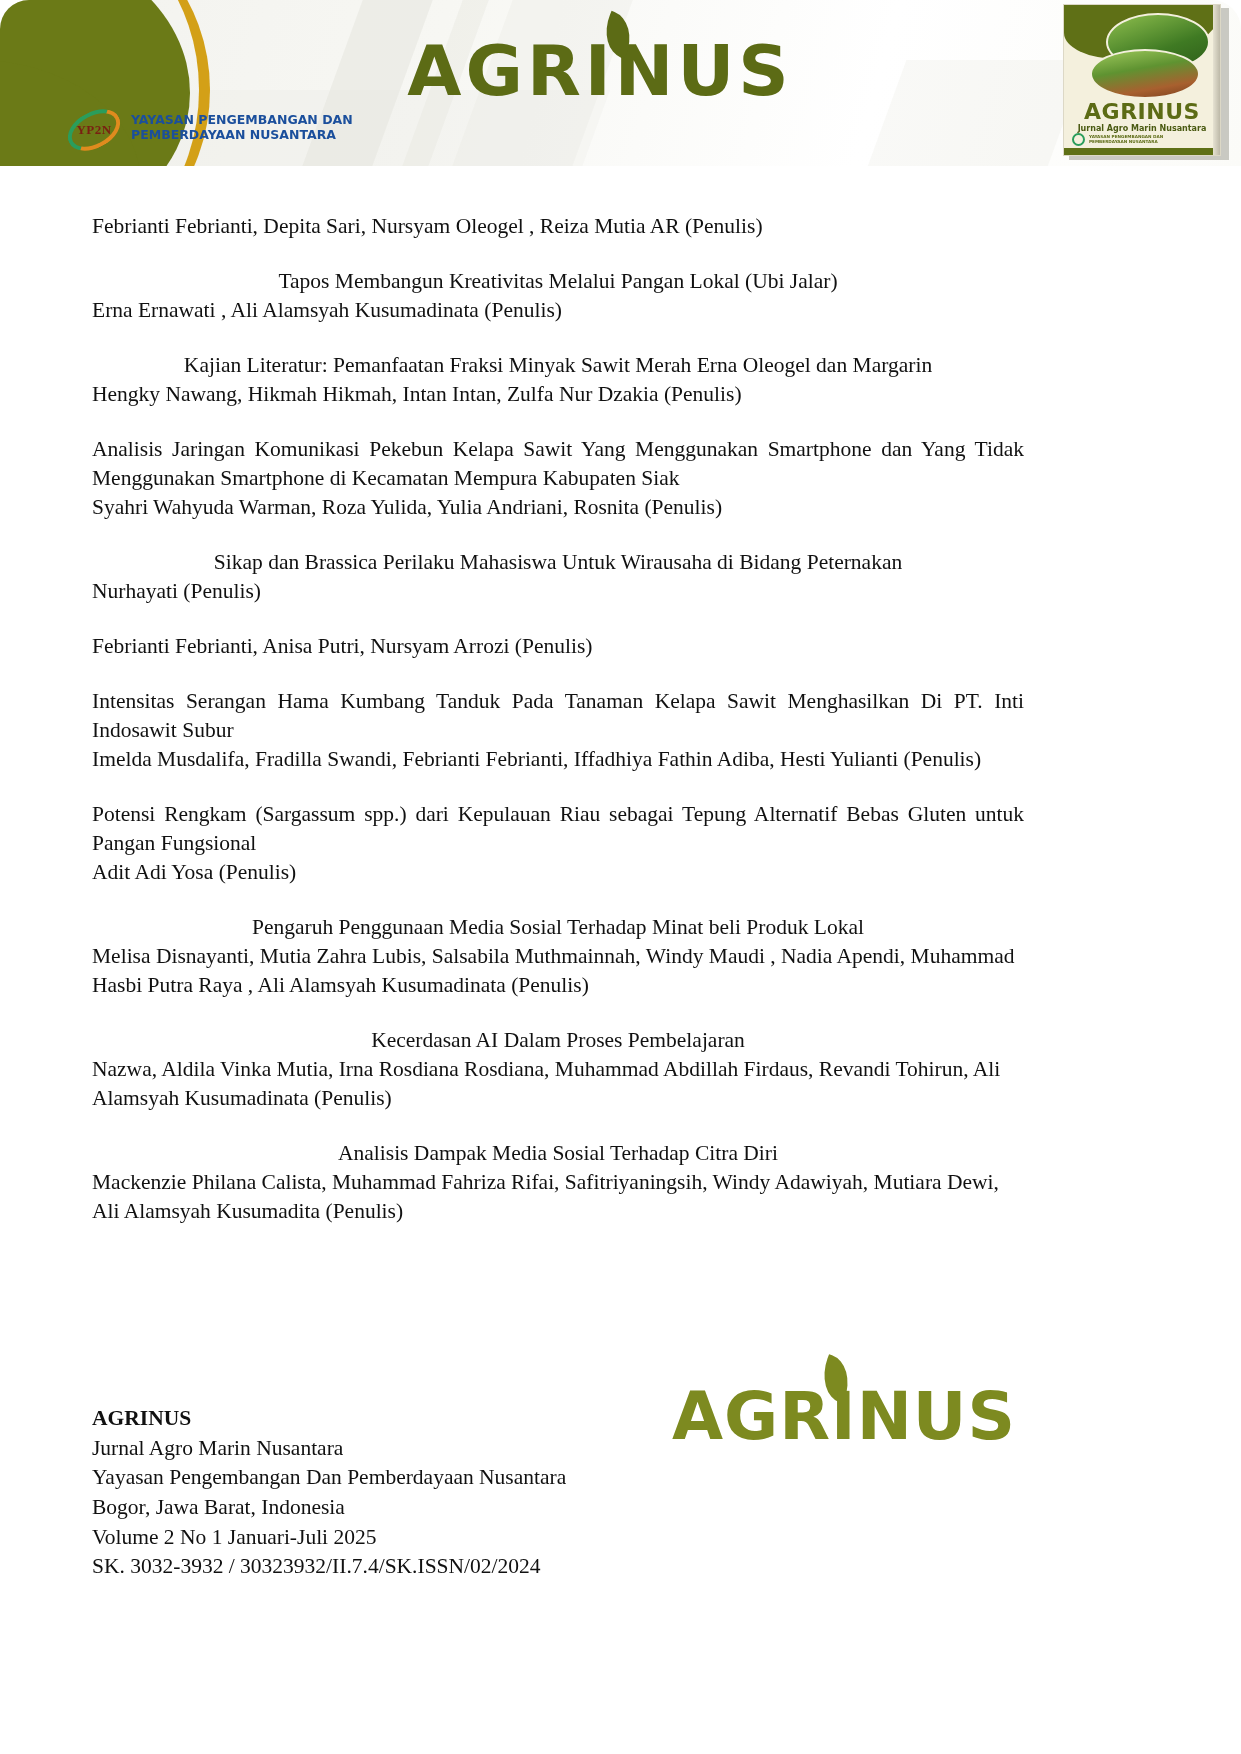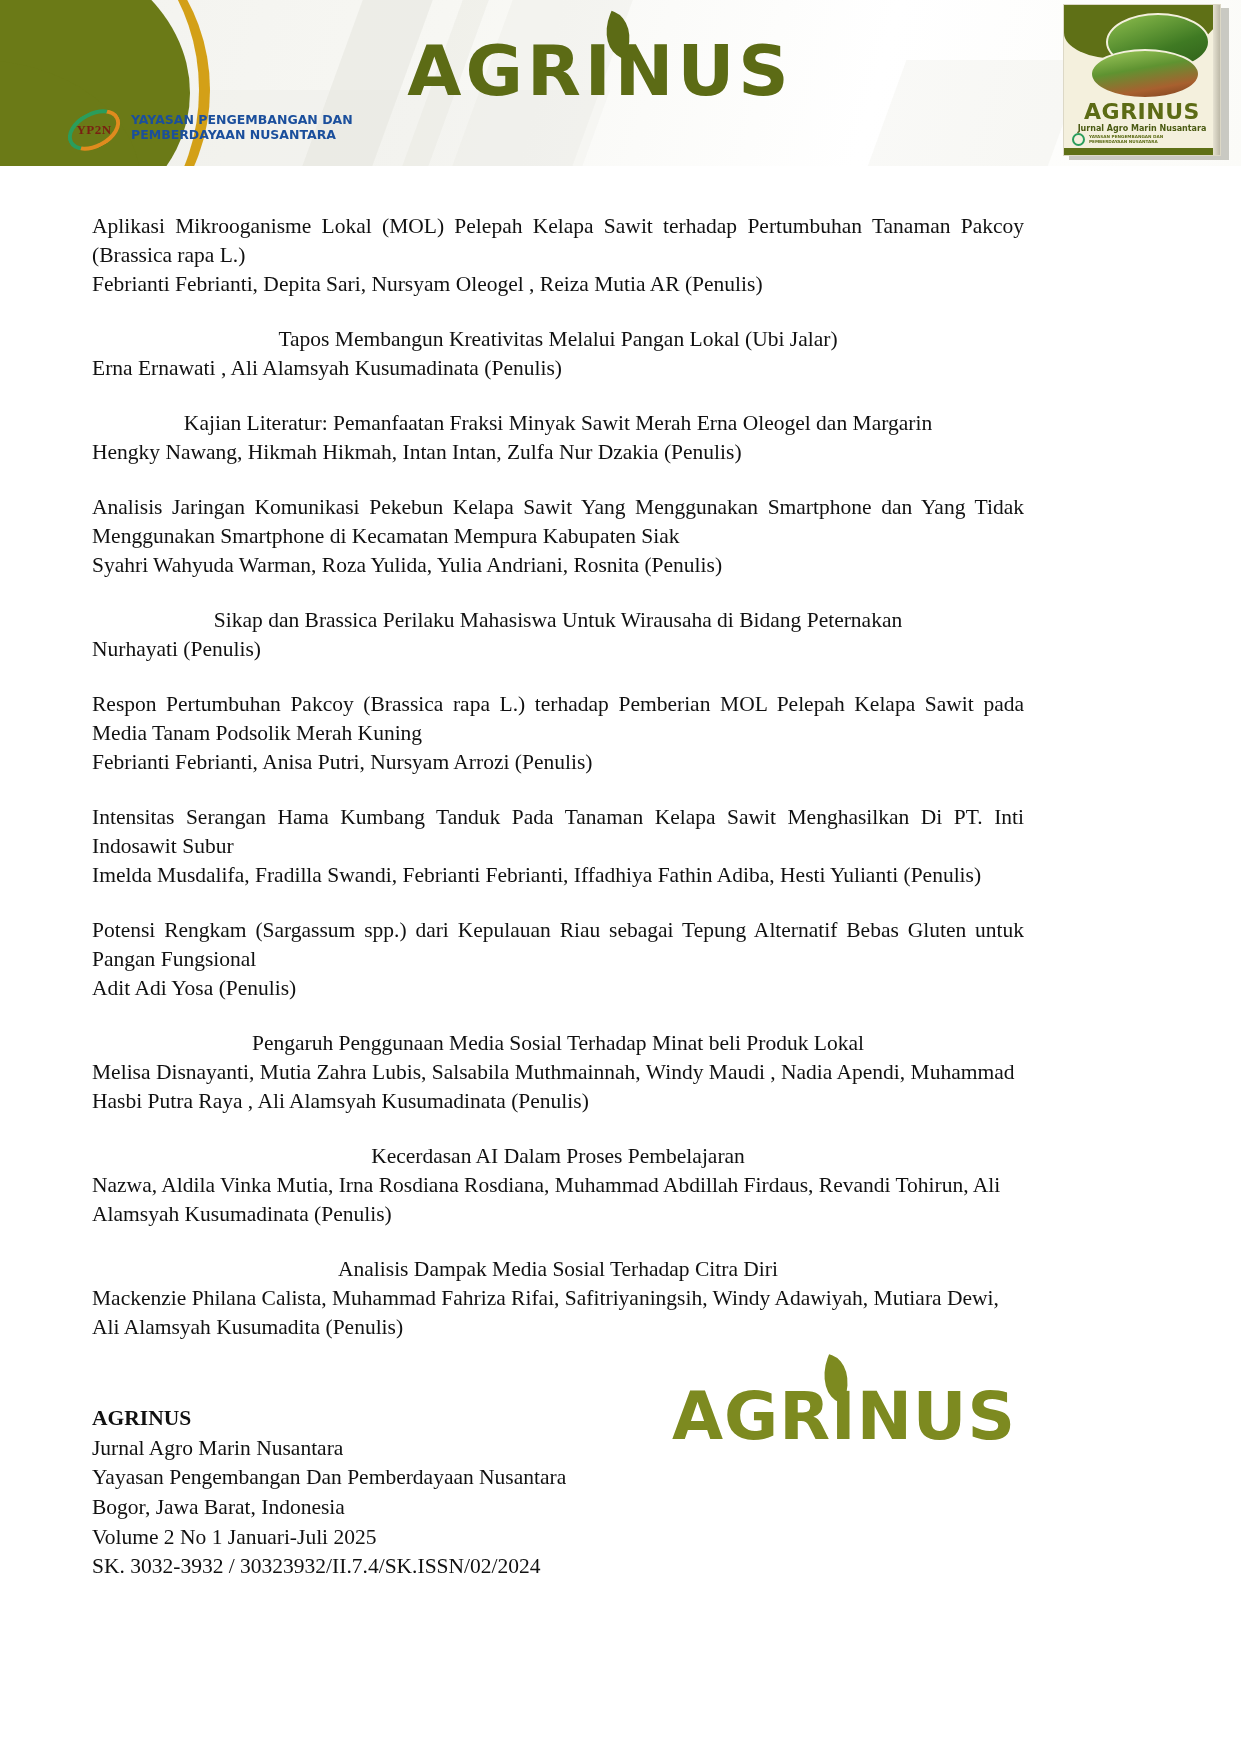--- a/index.html
+++ b/index.html
@@ -8,20 +8,21 @@
     height: 1754px;
     background: #ffffff;
     font-family: "Liberation Serif", serif;
   }
   .page {
     position: relative;
     width: 1241px;
     height: 1754px;
     background: #ffffff;
     overflow: hidden;
+    border-radius: 29px;
   }
 
   
   .banner {
     position: relative;
     width: 1241px;
     height: 166px;
     background: linear-gradient(105deg, #f2f2ee 0%, #f7f7f3 35%, #ffffff 70%, #fbfbf8 100%);
     overflow: hidden;
   }
@@ -348,21 +349,20 @@
         </div>
         <div class="cover-bar"></div>
         <div class="cover-spine"></div>
       </div>
     </div>
   </div>
 
   <div class="content">
 
     <div class="entry">
-      <div class="title">Aplikasi Mikrooganisme Lokal (MOL) Pelepah Kelapa Sawit terhadap Pertumbuhan Tanaman Pakcoy (Brassica rapa L.)</div>
       <div class="authors">Febrianti Febrianti, Depita Sari, Nursyam Oleogel , Reiza Mutia AR (Penulis)</div>
     </div>
 
     <div class="entry">
       <div class="title nojust">Tapos Membangun Kreativitas Melalui Pangan Lokal (Ubi Jalar)</div>
       <div class="authors">Erna Ernawati , Ali Alamsyah Kusumadinata (Penulis)</div>
     </div>
 
     <div class="entry">
       <div class="title nojust">Kajian Literatur: Pemanfaatan Fraksi Minyak Sawit Merah Erna Oleogel dan Margarin</div>
@@ -373,21 +373,20 @@
       <div class="title">Analisis Jaringan Komunikasi Pekebun Kelapa Sawit Yang Menggunakan Smartphone dan Yang Tidak Menggunakan Smartphone di Kecamatan Mempura Kabupaten Siak</div>
       <div class="authors">Syahri Wahyuda Warman, Roza Yulida, Yulia Andriani, Rosnita (Penulis)</div>
     </div>
 
     <div class="entry">
       <div class="title nojust">Sikap dan Brassica Perilaku Mahasiswa Untuk Wirausaha di Bidang Peternakan</div>
       <div class="authors">Nurhayati (Penulis)</div>
     </div>
 
     <div class="entry">
-      <div class="title">Respon Pertumbuhan Pakcoy (Brassica rapa L.) terhadap Pemberian MOL Pelepah Kelapa Sawit pada Media Tanam Podsolik Merah Kuning</div>
       <div class="authors">Febrianti Febrianti, Anisa Putri, Nursyam Arrozi (Penulis)</div>
     </div>
 
     <div class="entry">
       <div class="title">Intensitas Serangan Hama Kumbang Tanduk Pada Tanaman Kelapa Sawit Menghasilkan Di PT. Inti Indosawit Subur</div>
       <div class="authors">Imelda Musdalifa, Fradilla Swandi, Febrianti Febrianti, Iffadhiya Fathin Adiba, Hesti Yulianti (Penulis)</div>
     </div>
 
     <div class="entry">
       <div class="title">Potensi Rengkam (Sargassum spp.) dari Kepulauan Riau sebagai Tepung Alternatif Bebas Gluten untuk Pangan Fungsional</div>

